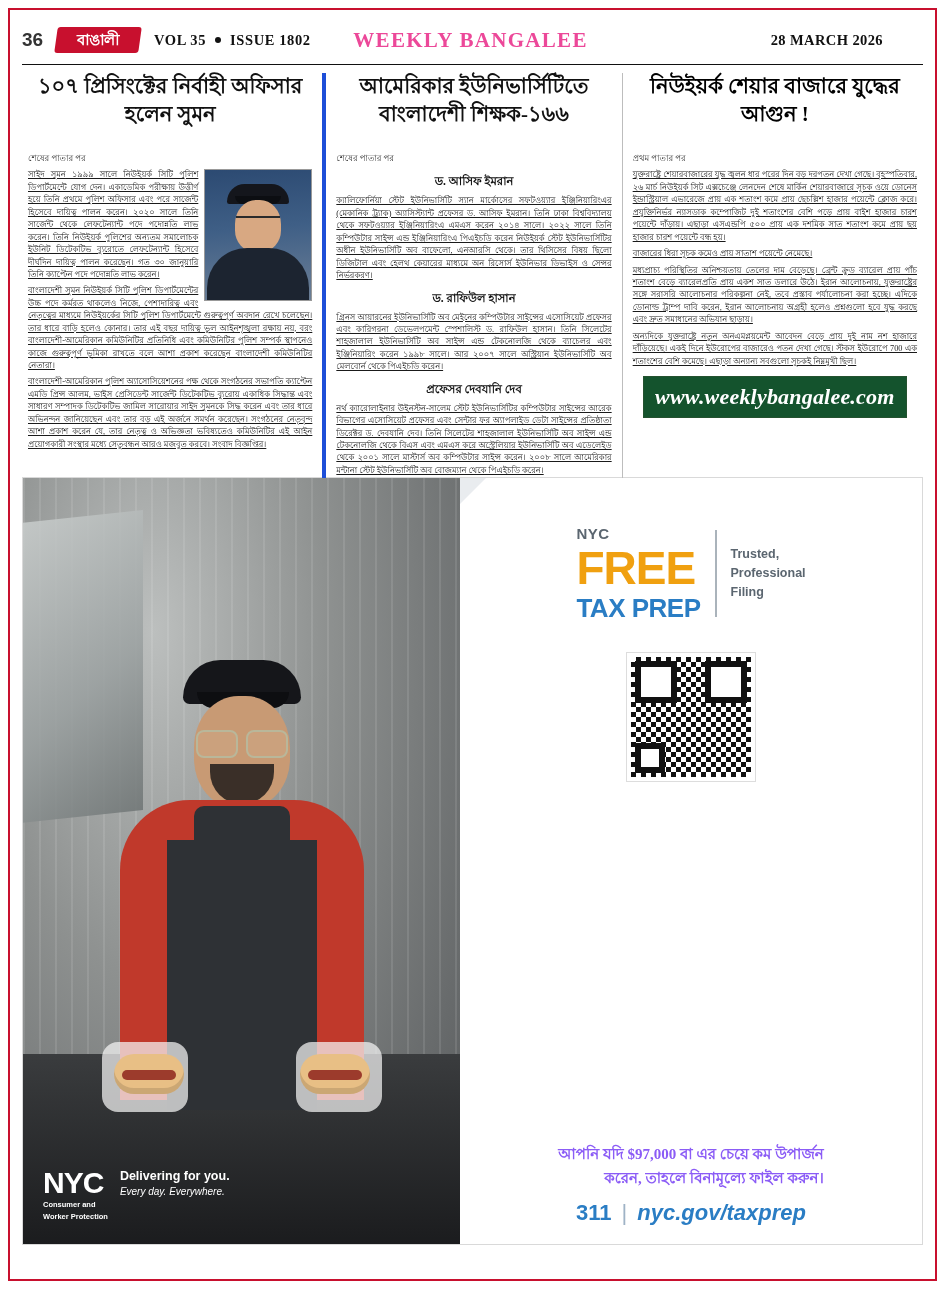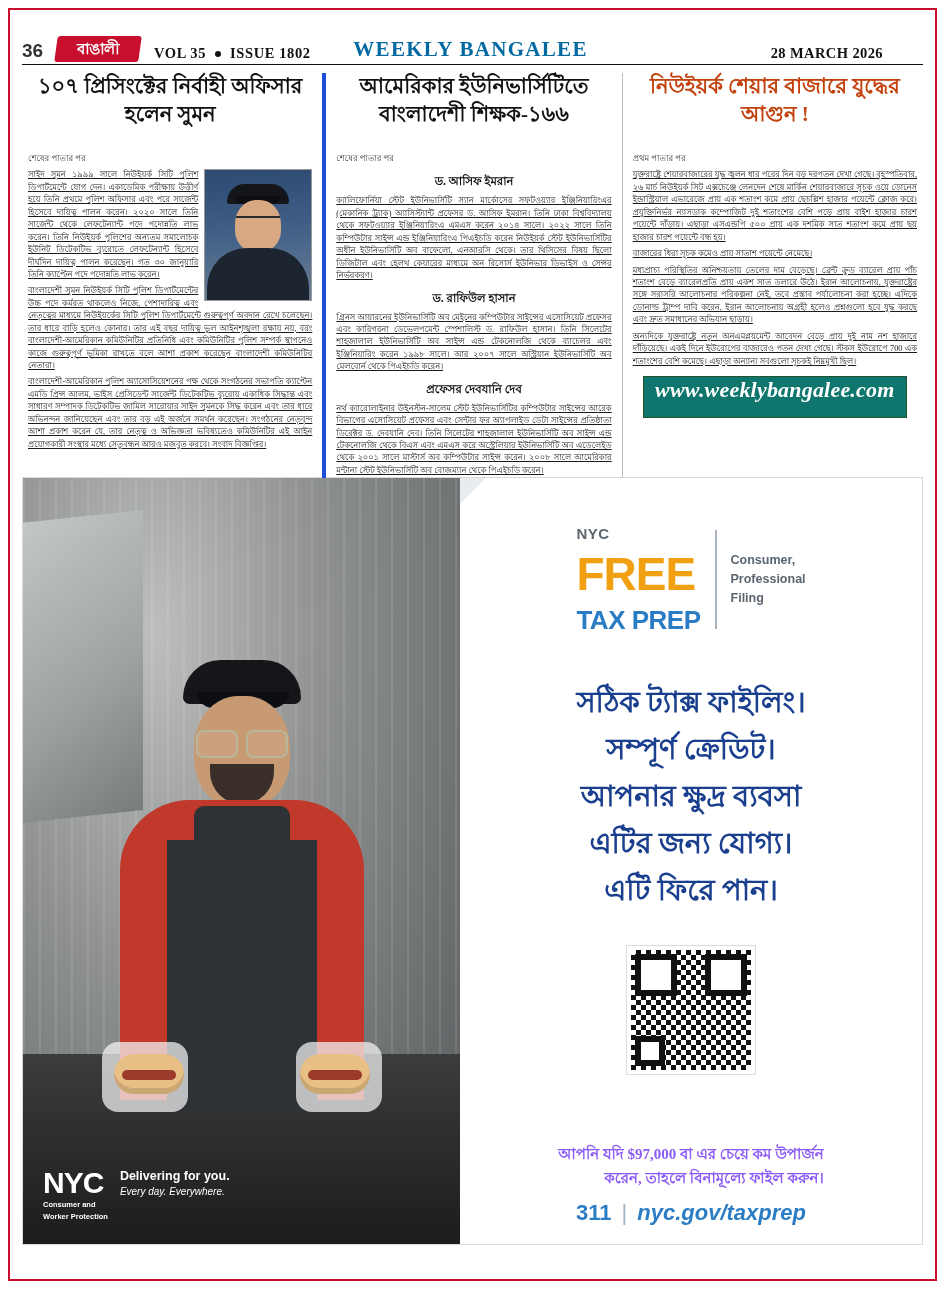--- a/index.html
+++ b/index.html
@@ -14,21 +14,21 @@
   .page {
     position: absolute; inset: 0;
     padding: 18px 22px 10px 22px;
   }
 
   
   .masthead {
     position: relative;
     height: 44px;
     display: flex;
-    align-items: flex-end;
+    align-items: center;
   }
   .folio {
     font-family: "Liberation Sans", sans-serif;
     font-size: 19px; font-weight: bold; color: #333;
     width: 34px;
     text-align: left;
   }
   .logo-box {
     width: 84px; height: 26px;
     background: #c8102e;
@@ -48,21 +48,21 @@
     font-size: 14.5px; font-weight: bold; letter-spacing: .6px;
     color: #111;
     display: flex; align-items: center; gap: 9px;
   }
   .vol .dot { width: 6px; height: 6px; border-radius: 50%; background: #111; display:inline-block; }
   .paper-title {
     position: absolute; left: 0; right: 4px;
     text-align: center;
     font-family: "Liberation Serif", serif;
     font-size: 21px; font-weight: bold; letter-spacing: 1.3px;
-    color: #0369a1;
+    color: #ec4899;
   }
   .issue-date {
     margin-left: auto;
     font-family: "Liberation Serif", serif;
     font-size: 14.5px; font-weight: bold; letter-spacing: .4px;
     color: #111;
     padding-right: 40px;
   }
   .rule-top { border-bottom: 1.6px solid #111; margin-top: 2px; }
 
@@ -81,21 +81,21 @@
 
   .headline {
     text-align: center;
     font-family: "Liberation Serif", serif;
     font-weight: bold;
     line-height: 1.32;
     color: #111;
     font-size: 21px;
     margin-bottom: 7px;
   }
-  .headline.red { color: #c2410c; }
+  .headline.red { color: #000000; }
   .jump {
     font-size: 8.5px; color: #333; margin-bottom: 3px;
     font-family: "Liberation Serif", serif;
     margin-top: 24px;
   }
   .body-text {
     font-size: 8.3px;
     line-height: 1.5;
     text-align: justify;
     color: #1a1a1a;
@@ -139,23 +139,23 @@
     font-family: "Liberation Serif", serif;
     font-weight: bold;
     font-size: 11.5px;
     margin: 7px 0 3px 0;
     color: #111;
   }
 
   
   .web-bar {
     margin: 8px 10px 0 10px;
-    background: #0f766e;
+    background: #14532d;
     height: 42px;
-    display: flex; justify-content: center;
+    display: flex; align-items: center; justify-content: center;
     border: 1px solid #24522f;
   }
   .web-bar span {
     color: #fff;
     font-family: "Liberation Serif", serif;
     font-weight: bold; font-style: italic;
     font-size: 22px; letter-spacing: .2px;
   }
 
   
@@ -283,21 +283,21 @@
   .taxprep-logo {
     display: flex; align-items: center; gap: 14px; margin-top: 14px;
   }
   .tp-left { text-align: left; line-height: 1; }
   .tp-nyc {
     font-family:"Liberation Sans", sans-serif; font-weight: bold;
     color:#5b6670; font-size: 15px; letter-spacing: .5px;
   }
   .tp-free {
     font-family:"Liberation Sans", sans-serif; font-weight: bold;
-    color:#f0a010; font-size: 46px; letter-spacing: -1px; margin: 10px 0;
+    color:#f0a010; font-size: 46px; letter-spacing: -1px; margin: 4px 0;
   }
   .tp-tax {
     font-family:"Liberation Sans", sans-serif; font-weight: bold;
     color:#2a7dc4; font-size: 26px; letter-spacing: -.5px;
   }
   .tp-div { width: 2px; align-self: stretch; background:#aab3bb; margin: 4px 0; }
   .tp-right {
     font-family:"Liberation Sans", sans-serif; font-weight: bold;
     color:#5b6670; font-size: 12.5px; line-height: 1.5; text-align: left;
   }
@@ -451,33 +451,26 @@
 
     <div class="adpanel">
       <div class="taxprep-logo">
         <div class="tp-left">
           <div class="tp-nyc">NYC</div>
           <div class="tp-free">FREE</div>
           <div class="tp-tax">TAX PREP</div>
         </div>
         <div class="tp-div"></div>
         <div class="tp-right">
-          <div>Consumer,</div>
+          <div>Trusted,</div>
           <div>Professional</div>
           <div>Filing</div>
         </div>
       </div>
 
-      <div class="ad-hero">
-        <div>সঠিক ট্যাক্স ফাইলিং।</div>
-        <div>সম্পূর্ণ ক্রেডিট।</div>
-        <div>আপনার ক্ষুদ্র ব্যবসা</div>
-        <div>এটির জন্য যোগ্য।</div>
-        <div>এটি ফিরে পান।</div>
-      </div>
 
       <div class="qr">
           <i></i>
         </div>
 
       <div class="ad-foot">
         <div class="bn">আপনি যদি $97,000 বা এর চেয়ে কম উপার্জন</div>
         <div class="bn">করেন, তাহলে বিনামূল্যে ফাইল করুন।</div>
         <div class="line311">
           <span>311</span>

